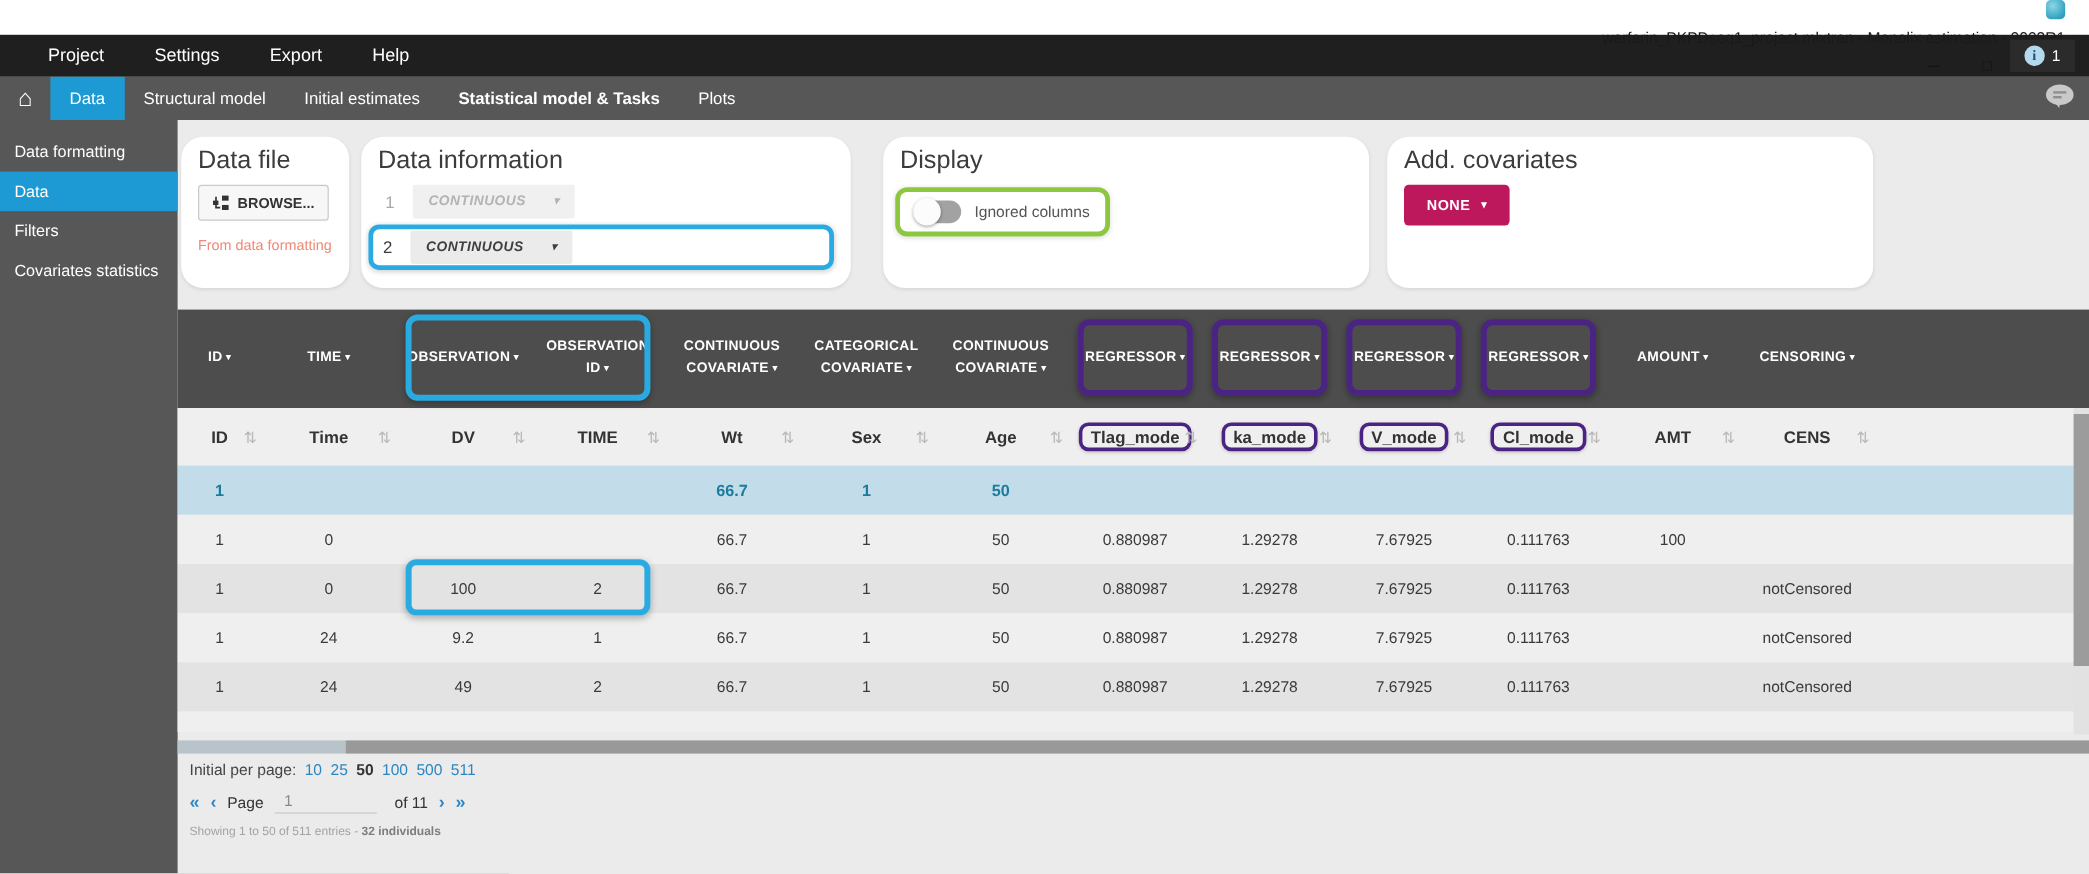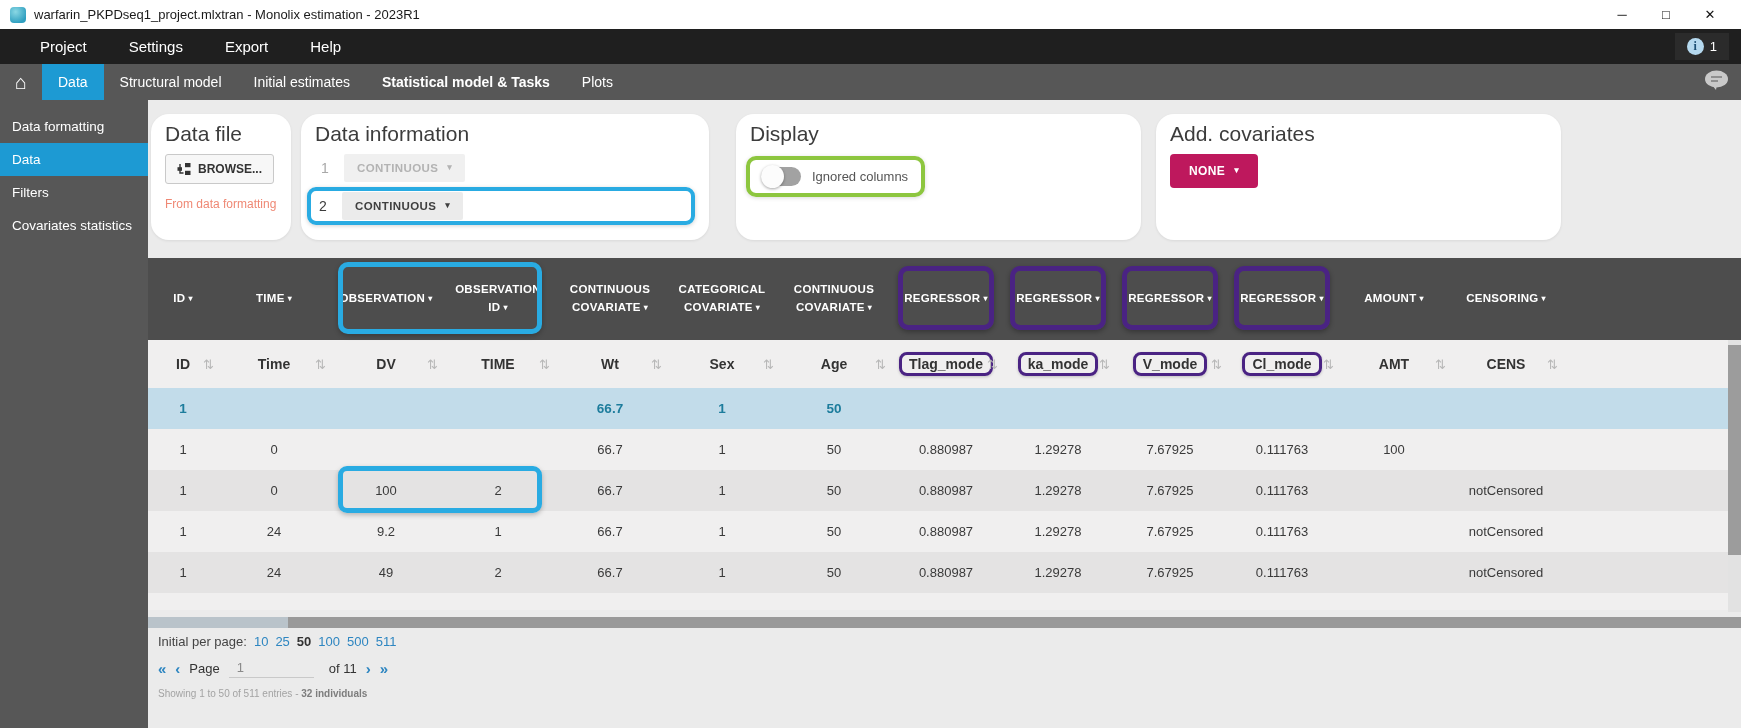--- a/index.html
+++ b/index.html
@@ -1,22 +1,22 @@
 <!DOCTYPE html>
 <html><head>
 <meta charset="utf-8">
 <style>
   * { margin:0; padding:0; box-sizing:border-box; }
   html,body { background:#d0d0d0; }
   .app { width:1741px; height:728px; position:relative; overflow:hidden; background:#ebebeb;
          font-family:"Liberation Sans", sans-serif; }
 
   
-  .titlebar { height:29px; background:#ffffff; display:flex; align-items:center; padding:0 10px; gap:8px;
-              font-size:13px; color:#1a1a1a; }
+  .titlebar { height:29px; background:#ffffff; display:flex; align-items:flex-end; padding:0 20px; gap:8px;
+              font-size:13px; color:#1a1a1a;flex-direction:column; }
   .app-icon { width:16px; height:16px; border-radius:4px;
               background:radial-gradient(circle at 35% 30%, #8ad8e4, #2f9fc0 75%); flex-shrink:0; }
   .win-controls { margin-left:auto; display:flex; gap:30px; padding-right:14px; font-size:13px; color:#111; }
   .win-btn { cursor:default; width:14px; text-align:center; }
 
   
   .menubar { height:35px; background:#1f1f1f; display:flex; align-items:center; gap:42px;
              padding-left:40px; color:#fff; font-size:15px; }
   .menu-item { cursor:default; }
   .menu-right { margin-left:auto; margin-right:12px; display:flex; align-items:center; gap:6px;
@@ -53,22 +53,22 @@
 
   .browse-btn { display:flex; align-items:center; gap:7px; background:#f7f7f7; border:1px solid #c9c9c9;
                 border-radius:3px; padding:7px 11px; font-weight:bold; font-size:12px; color:#333;
                 margin-top:8px; font-family:inherit; }
   .formatting-link { color:#ef8874; font-size:12px; margin-top:13px; }
 
   .obs-row { display:flex; align-items:center; gap:13px; margin:3px 0 5px 4px; }
   .obs-index { width:12px; text-align:center; font-size:14px; color:#3c3c3c; }
   .obs-index.dim { color:#a8a8a8; }
   .dropdown-btn { background:#ebebeb; border:none; border-radius:2px; padding:8px 13px; font-weight:bold;
-                  font-size:11.5px; letter-spacing:.4px; color:#3f3f3f; display:flex; gap:6px;
-                  align-items:center; font-family:inherit; }
+                  font-size:11.5px; letter-spacing:.4px; color:#3f3f3f; display:flex; gap:20px;
+                  align-items:center; font-family:inherit;font-style:italic; }
   .dropdown-btn.disabled { color:#b3b3b3; background:#f0f0f0; }
   .hl-blue-row { border:4px solid #29abe2; border-radius:9px; padding:1px 8px 1px 6px; margin-left:-8px;
                  box-shadow:0 1px 4px rgba(0,0,0,.18); }
 
   .toggle-wrap { display:inline-flex; align-items:center; gap:11px; border:4px solid #8dc63f;
                  border-radius:10px; padding:7px 13px; margin-left:-4px; margin-top:2px;
                  box-shadow:0 1px 4px rgba(0,0,0,.15); }
   .toggle { width:38px; height:19px; background:#a2a2a2; border-radius:10px; position:relative;
             display:inline-block; }
   .knob { position:absolute; left:-2px; top:-2px; width:23px; height:23px; background:#fcfcfc;

